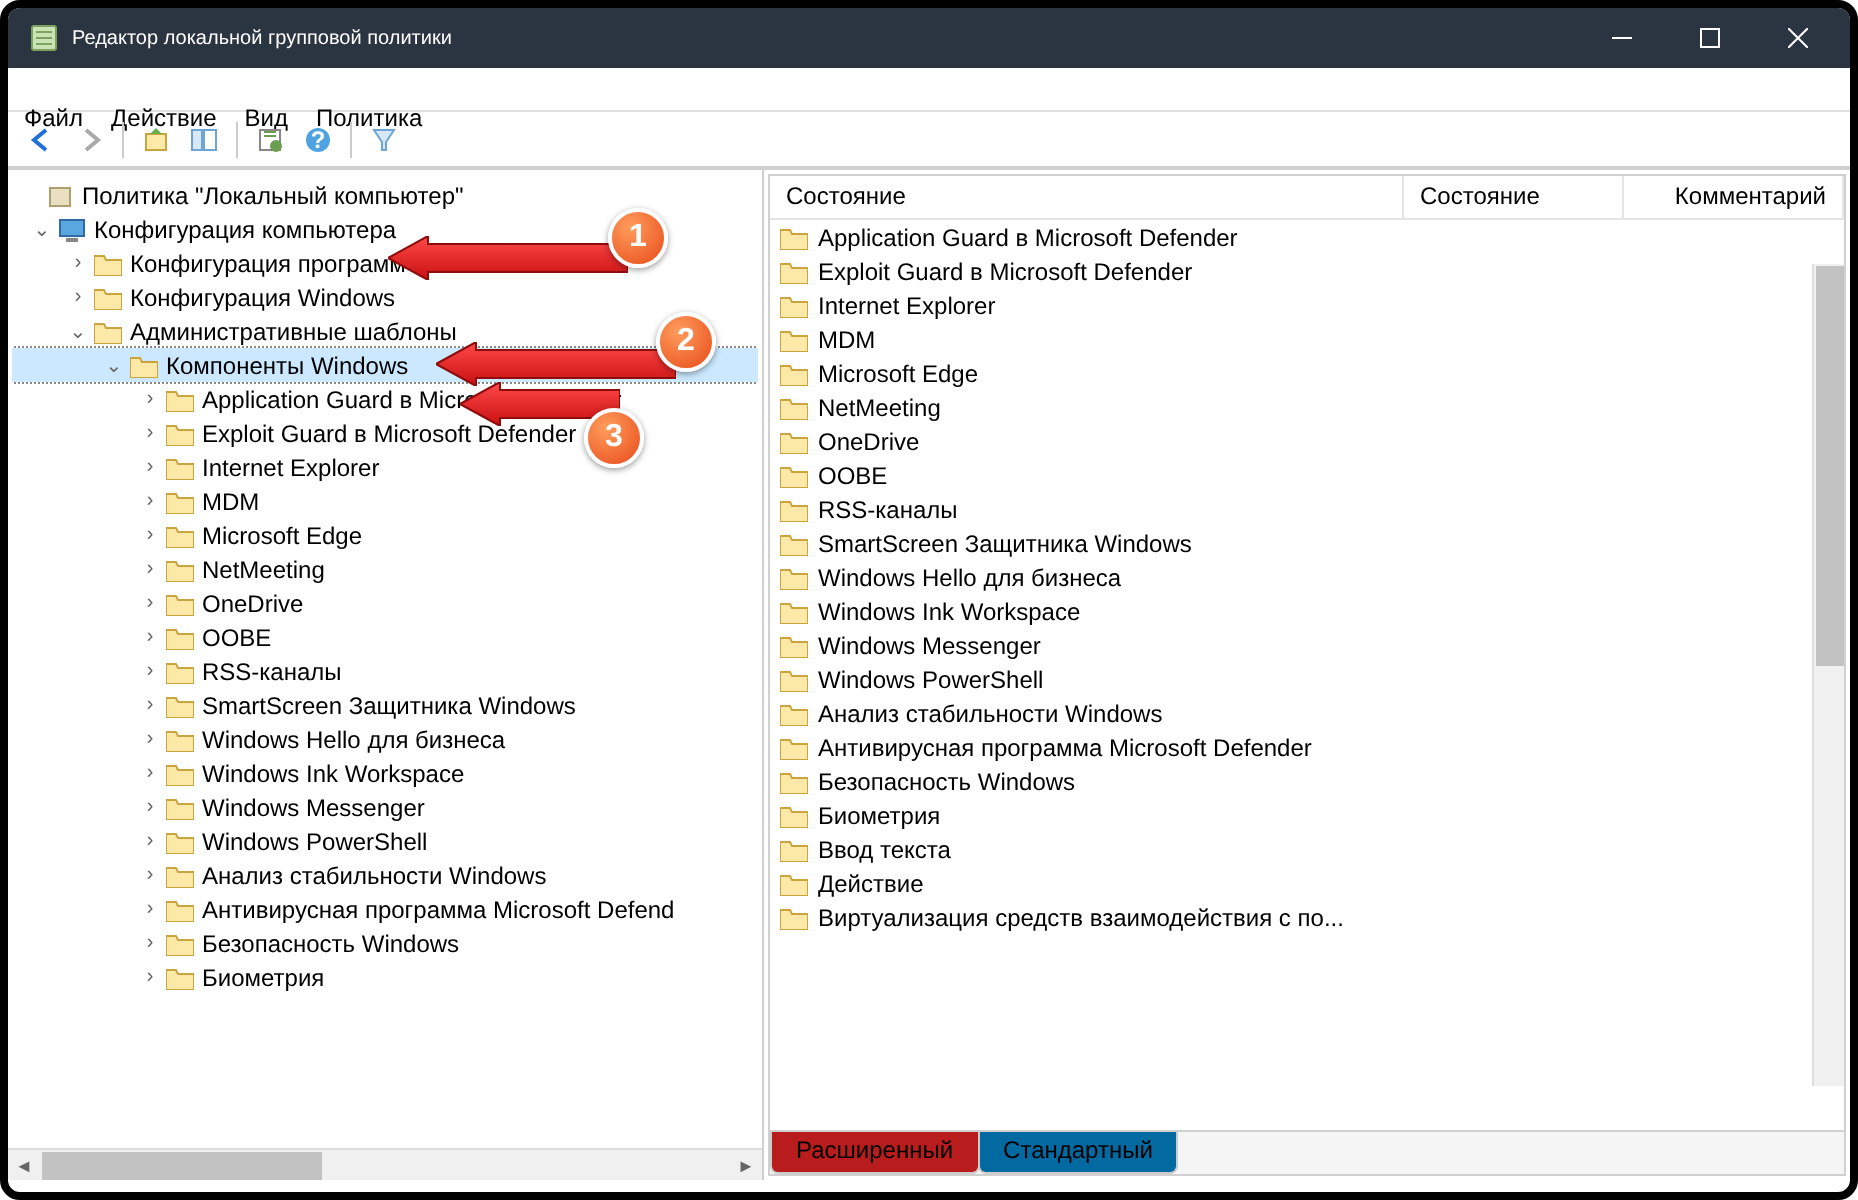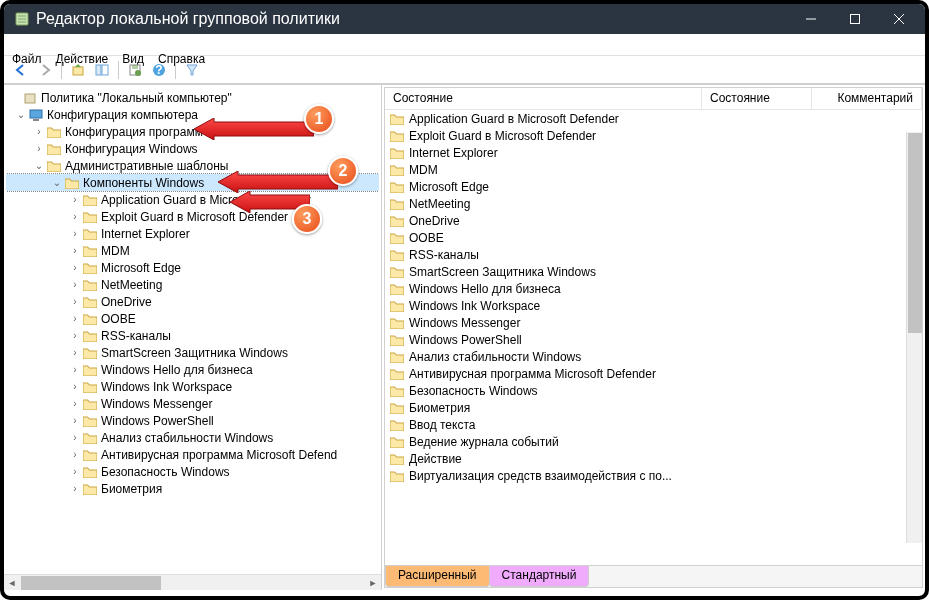--- a/index.html
+++ b/index.html
@@ -1,19 +1,19 @@
 <!DOCTYPE html>
 <html><head>
 <meta charset="utf-8">
 <style>
 * { box-sizing: border-box; margin: 0; padding: 0; font-family: "Segoe UI", Tahoma, sans-serif; font-size: 12px; }
 body { background: #fff; border: 4px solid #000; border-radius: 10px; width: 929px; height: 600px; overflow: hidden; position: relative; }
 .titlebar { background: #2b3541; color: #fff; height: 30px; display: flex; align-items: center; padding: 0 4px; }
 .titlebar .icon { width: 16px; height: 16px; margin: 0 6px; display: inline-flex; align-items: center; }
-.titlebar .title { flex: 1; font-size: 16px; }
+.titlebar .title { flex: 1; font-size: 10px; }
 .titlebar .win-btn { width: 44px; height: 30px; display: flex; align-items: center; justify-content: center; color: #fff; }
 .menubar { height: 22px; display: flex; align-items: center; padding: 2px 8px; border-bottom: 1px solid #e0e0e0; gap: 14px; }
 .menubar span { color: #000; margin-top: 28px; }
 .toolbar { height: 28px; display: flex; align-items: center; padding: 0 6px; border-bottom: 1px solid #d0d0d0; gap: 2px; }
 .tbtn { width: 22px; height: 22px; display: flex; align-items: center; justify-content: center; border: 1px solid transparent; }
 .tsep { width: 1px; height: 18px; background: #ccc; margin: 0 3px; }
 .content { display: flex; height: calc(100% - 30px - 22px - 28px - 6px); border-top: 1px solid #d0d0d0; }
 .tree-pane { width: 378px; border-right: 1px solid #d0d0d0; overflow: hidden; position: relative; padding: 2px; }
 .tree-inner { height: calc(100% - 18px); overflow: hidden; }
 .tree-root { padding: 2px 0; }
@@ -25,22 +25,22 @@
 .list-pane { flex: 1; display: flex; flex-direction: column; border: 1px solid #d0d0d0; margin: 2px; }
 .list-header { display: flex; height: 22px; border-bottom: 1px solid #e5e5e5; }
 .list-header .col { padding: 3px 8px; border-right: 1px solid #e5e5e5; }
 .col-state-h { flex: 1; }
 .col-status-h { width: 110px; }
 .col-comment-h { width: 110px; text-align: right; }
 .list-body { flex: 1; overflow: hidden; position: relative; }
 .list-row { display: flex; align-items: center; height: 17px; padding-left: 4px; white-space: nowrap; }
 .list-row .ticon { margin-right: 4px; flex-shrink: 0; }
 .tabs { height: 22px; display: flex; border-top: 1px solid #d0d0d0; background: #f5f5f5; }
-.tab { padding: 2px 12px; border: 1px solid #ccc; border-top: none; border-bottom-left-radius: 4px; border-bottom-right-radius: 4px; margin-right: -1px; background: #f0abfc; }
-.tab.inactive { background: #fdba74; }
+.tab { padding: 2px 12px; border: 1px solid #ccc; border-top: none; border-bottom-left-radius: 4px; border-bottom-right-radius: 4px; margin-right: -1px; background: #0369a1; }
+.tab.inactive { background: #b91c1c; }
 .hscroll { position: absolute; bottom: 0; left: 0; right: 0; height: 16px; background: #f0f0f0; border-top: 1px solid #ddd; display:flex; }
 .hscroll .thumb { width: 140px; height: 14px; margin:1px; background: #c2c2c2; }
 .hscroll .arrow { width:16px; display:flex; align-items:center; justify-content:center; color:#666; font-size:9px;}
 .vscroll { position: absolute; right: 0; top: 22px; bottom: 22px; width: 16px; background: #f0f0f0; border-left: 1px solid #ddd; }
 .vscroll .thumb { height: 200px; width: 14px; margin: 1px; background: #c2c2c2; }
 .annot { position: absolute; pointer-events: none; }
 .badge { width: 30px; height: 30px; border-radius: 50%; background: radial-gradient(circle at 35% 30%, #ff9d5c, #e84a1a); border: 2px solid #fff; box-shadow: 0 1px 3px rgba(0,0,0,.4); color: #fff; font-weight: 700; font-size: 16px; display: flex; align-items: center; justify-content: center; position: absolute; }
 .arrow-svg { position: absolute; }
 </style>
 </head>
@@ -71,21 +71,21 @@
         <line x1="0" y1="0" x2="10" y2="10" stroke="#fff"></line>
         <line x1="10" y1="0" x2="0" y2="10" stroke="#fff"></line>
       </svg>
     </div>
 </div>
 
 <div class="menubar">
   <span>Файл</span>
   <span>Действие</span>
   <span>Вид</span>
-  <span>Справка</span>
+  <span>Политика</span>
 </div>
 
 <div class="toolbar">
   <div class="tbtn">
       <svg width="14" height="14">
         <path d="M9 2 L3 7 L9 12" fill="none" stroke="#1e6fd6" stroke-width="2"></path>
       </svg>
     </div>
   <div class="tbtn">
       <svg width="14" height="14">
@@ -513,28 +513,20 @@
             </span>
             <span>Биометрия</span>
           </div>
           <div class="list-row">
             <span class="ticon">
               <svg class="folder-svg">
                 <path d="M0 2 L5 2 L6 4 L14 4 L14 12 L0 12 Z" fill="#fce9a8" stroke="#caa53f"></path>
               </svg>
             </span>
             <span>Ввод текста</span>
-          </div>
-          <div class="list-row">
-            <span class="ticon">
-              <svg class="folder-svg">
-                <path d="M0 2 L5 2 L6 4 L14 4 L14 12 L0 12 Z" fill="#fce9a8" stroke="#caa53f"></path>
-              </svg>
-            </span>
-            <span>Ведение журнала событий</span>
           </div>
           <div class="list-row">
             <span class="ticon">
               <svg class="folder-svg">
                 <path d="M0 2 L5 2 L6 4 L14 4 L14 12 L0 12 Z" fill="#fce9a8" stroke="#caa53f"></path>
               </svg>
             </span>
             <span>Действие</span>
           </div>
           <div class="list-row">

